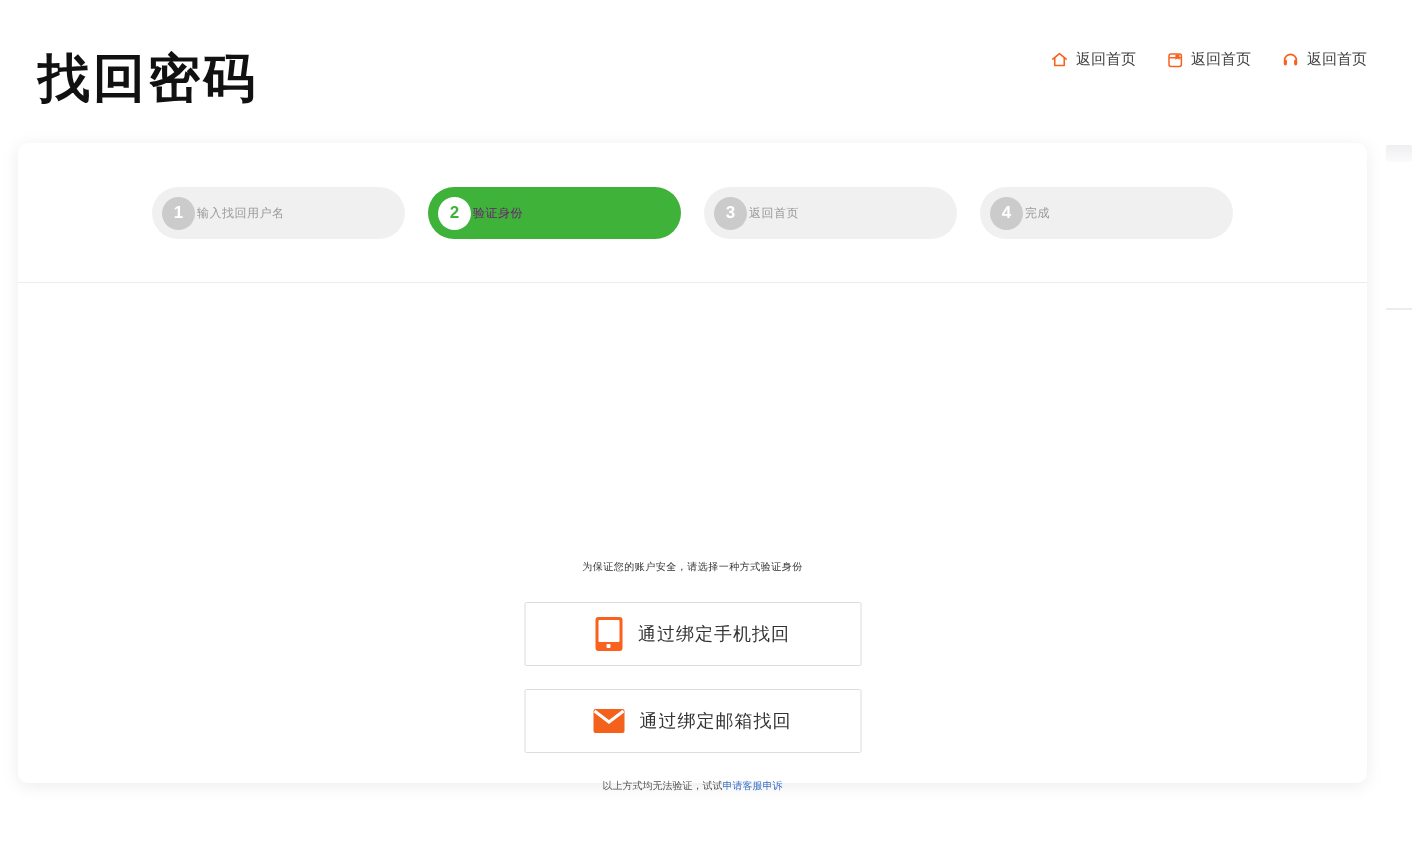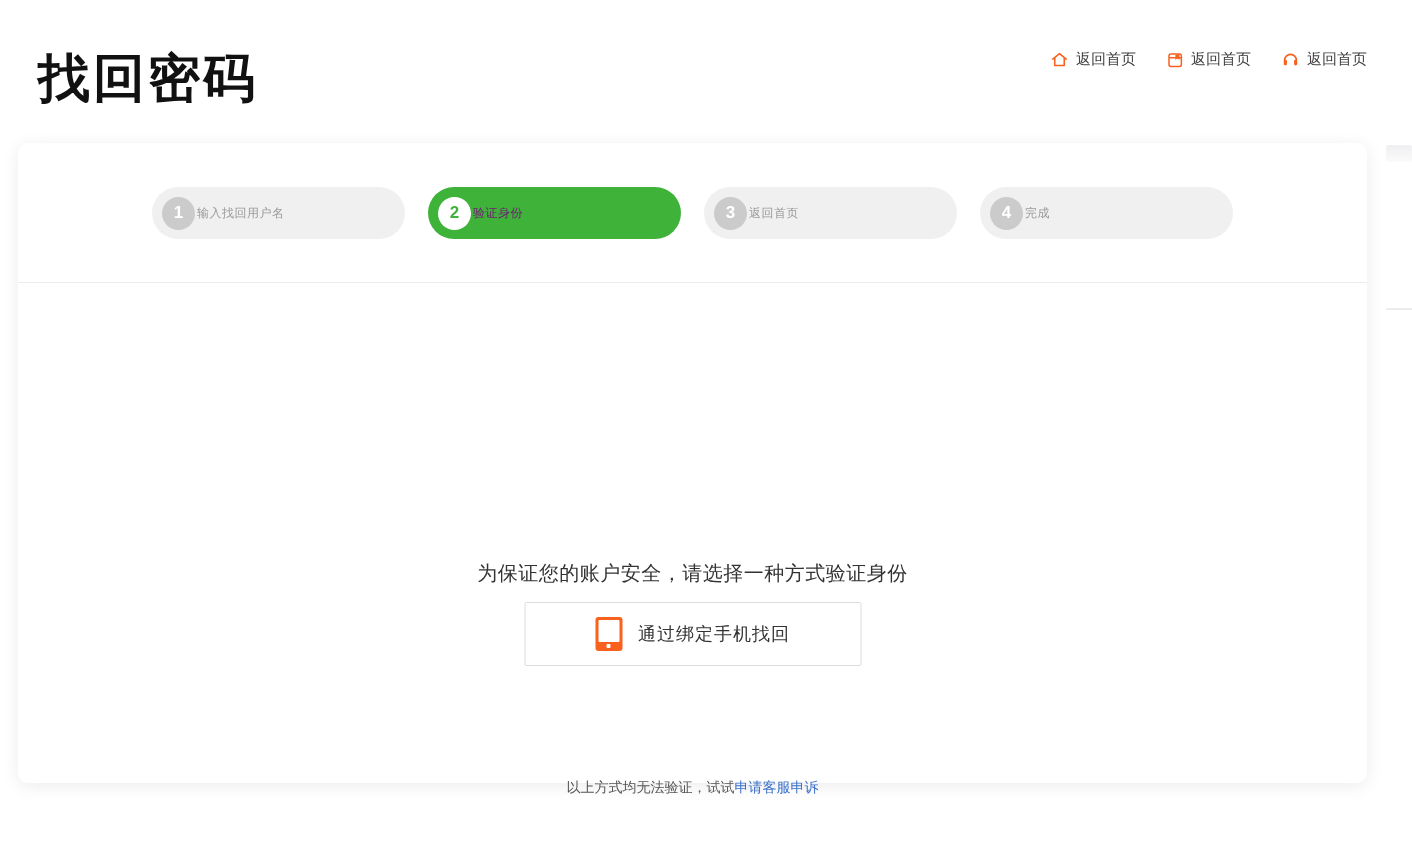--- a/index.html
+++ b/index.html
@@ -52,21 +52,21 @@
   .step-pill .step-label {
     margin-left: 2px; font-size: 12px; color: #9a9a9a; letter-spacing: 0.5px;
   }
   .step-pill.active { background: #3eb239; }
   .step-pill.active .step-circle { background: #ffffff; color: #3eb239; }
   .step-pill.active .step-label { color: #701a75; }
 
   
   .instruction {
     position: absolute; top: 417px; left: 0; right: 0;
-    text-align: center; font-size: 20px; color: #333333; letter-spacing: 0.5px;
+    text-align: center; font-size: 10px; color: #333333; letter-spacing: 0.5px;
   }
   .option-btn {
     position: absolute; left: 50%; transform: translateX(-50%);
     width: 337px; height: 64px;
     background: #ffffff; border: 1px solid #dcdcdc; border-radius: 2px;
     display: flex; align-items: center; justify-content: center; gap: 15px;
     cursor: pointer;
   }
   .option-btn .option-label { font-size: 18px; color: #333333; letter-spacing: 1px; }
   .btn-phone { top: 459px; gap: 16px; }
@@ -87,21 +87,21 @@
   }
   
   .mail-icon {
     position: relative; width: 31px; height: 24px;
     background: #f4611c; border-radius: 2px; overflow: hidden; flex: 0 0 auto;
   }
   .mail-icon svg { position: absolute; left: 0; top: 0; }
 
   .fallback-hint {
     position: absolute; top: 636px; left: 0; right: 0;
-    text-align: center; font-size: 14px; color: #555555;
+    text-align: center; font-size: 10px; color: #555555;
   }
   .fallback-hint a { color: #3a70c9; text-decoration: none; cursor: pointer; }
 
   
   .edge-thumb {
     position: absolute; right: 0; top: 145px; width: 26px; height: 17px;
     background: linear-gradient(180deg, #efeff1, #fbfbfc); border-radius: 2px;
   }
   .edge-line {
     position: absolute; right: 0; top: 308px; width: 26px; height: 2px;
@@ -171,20 +171,28 @@
   <div class="instruction">为保证您的账户安全，请选择一种方式验证身份</div>
 
   <div class="option-btn btn-phone">
     <span class="phone-icon">
       <span class="phone-screen"></span>
       <span class="phone-dot"></span>
     </span>
     <span class="option-label">通过绑定手机找回</span>
   </div>
 
+  <div class="option-btn btn-email">
+    <span class="mail-icon">
+      <svg width="31" height="24" viewBox="0 0 31 24">
+        <polyline points="1,2 15.5,13 30,2" fill="none" stroke="#ffffff" stroke-width="3"></polyline>
+      </svg>
+    </span>
+    <span class="option-label">通过绑定邮箱找回</span>
+  </div>
 
   <div class="fallback-hint">
     <span>以上方式均无法验证，试试</span><a>申请客服申诉</a>
   </div>
 </div>
 
 <div class="edge-thumb"></div>
 <div class="edge-line"></div>
 
 </body></html>

